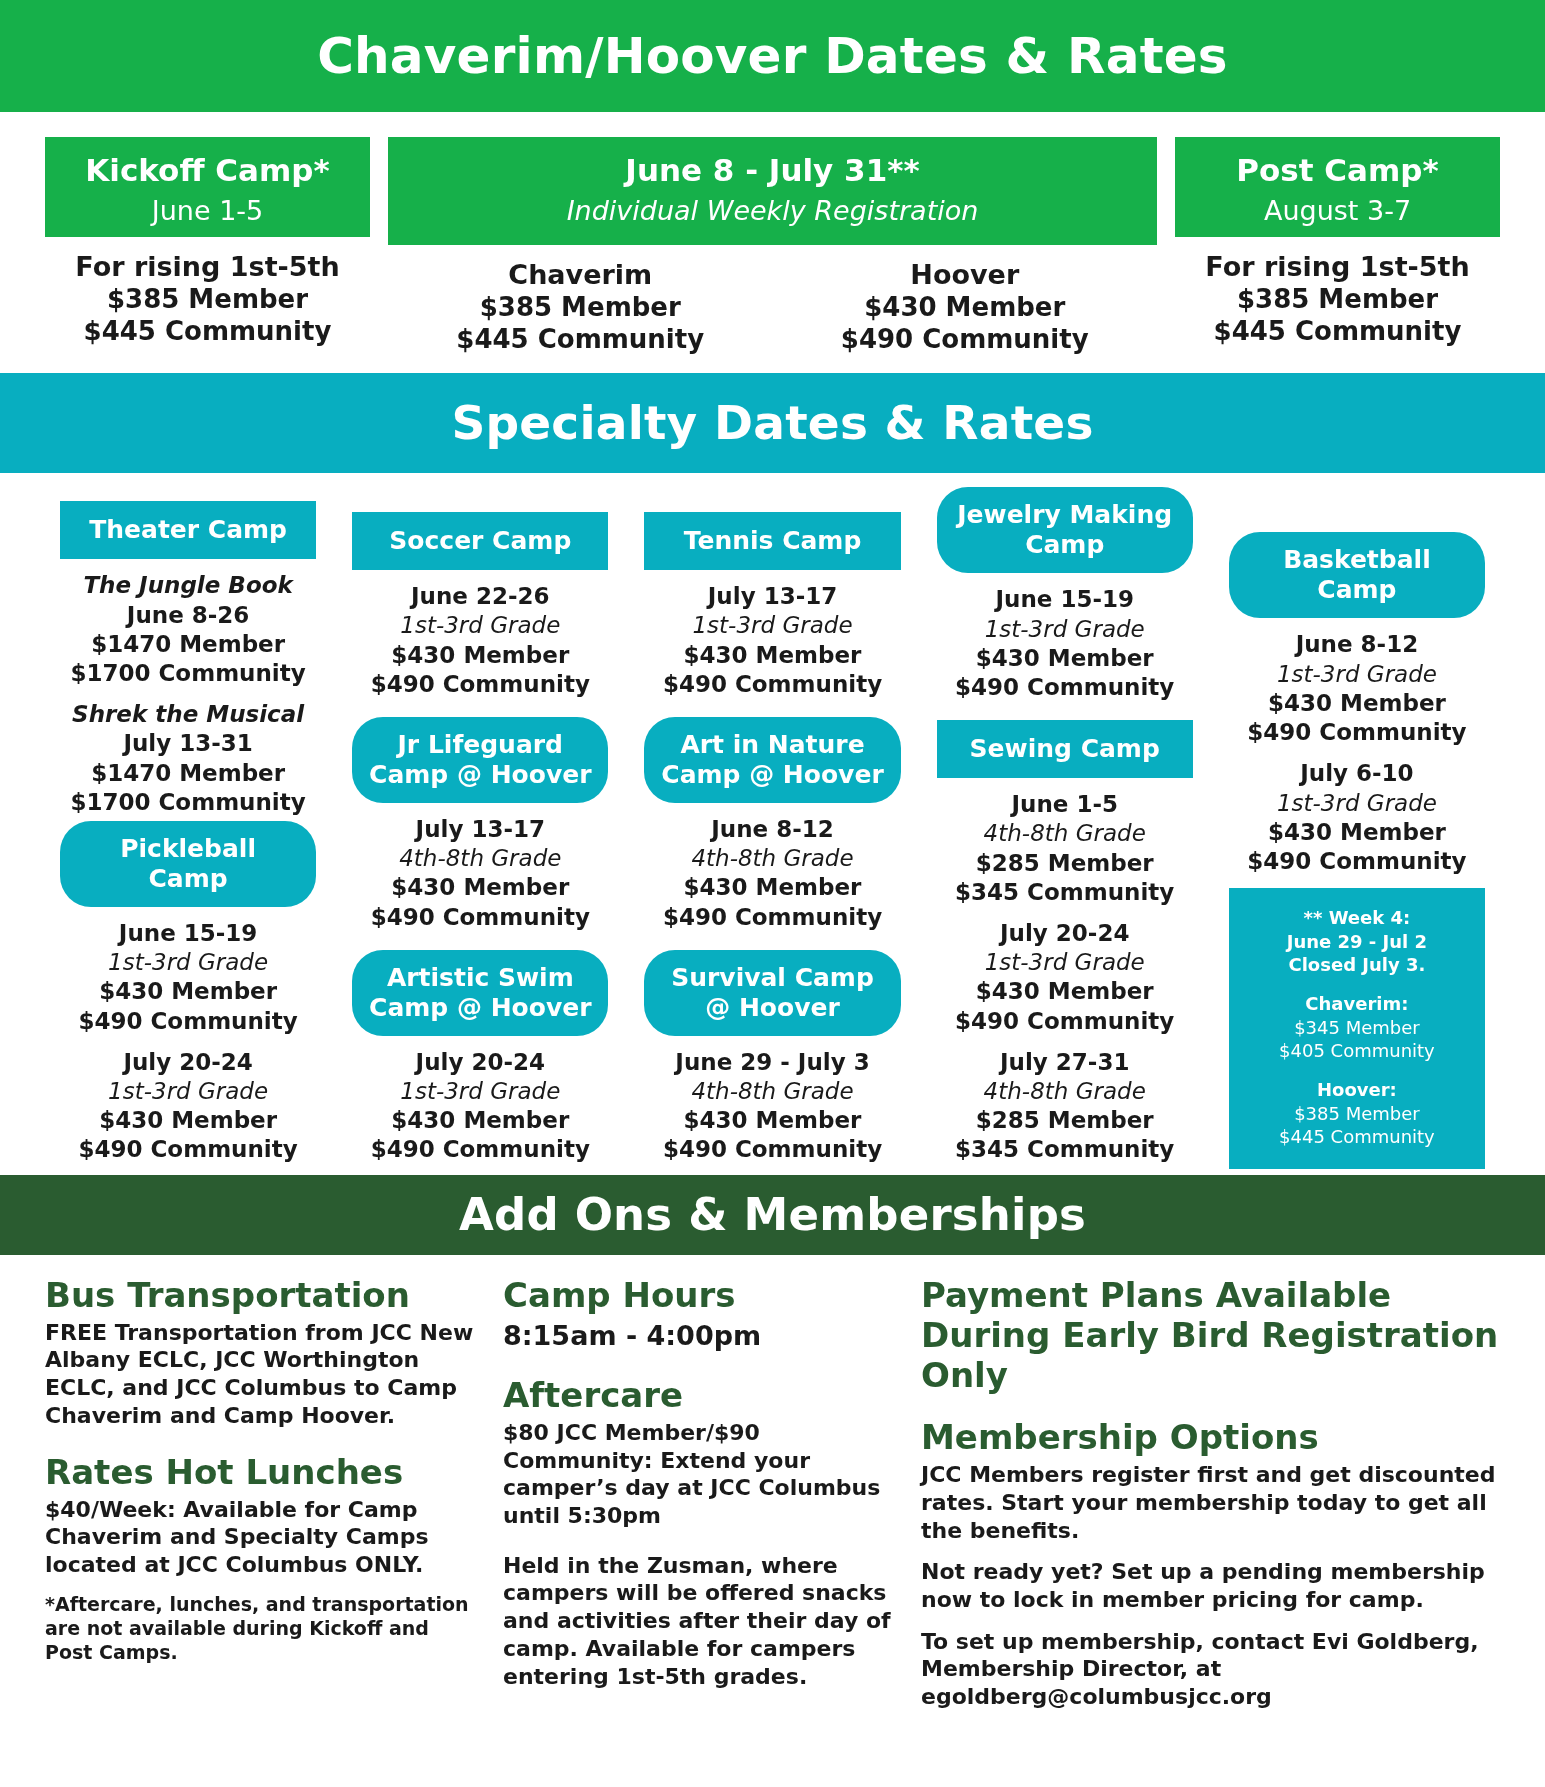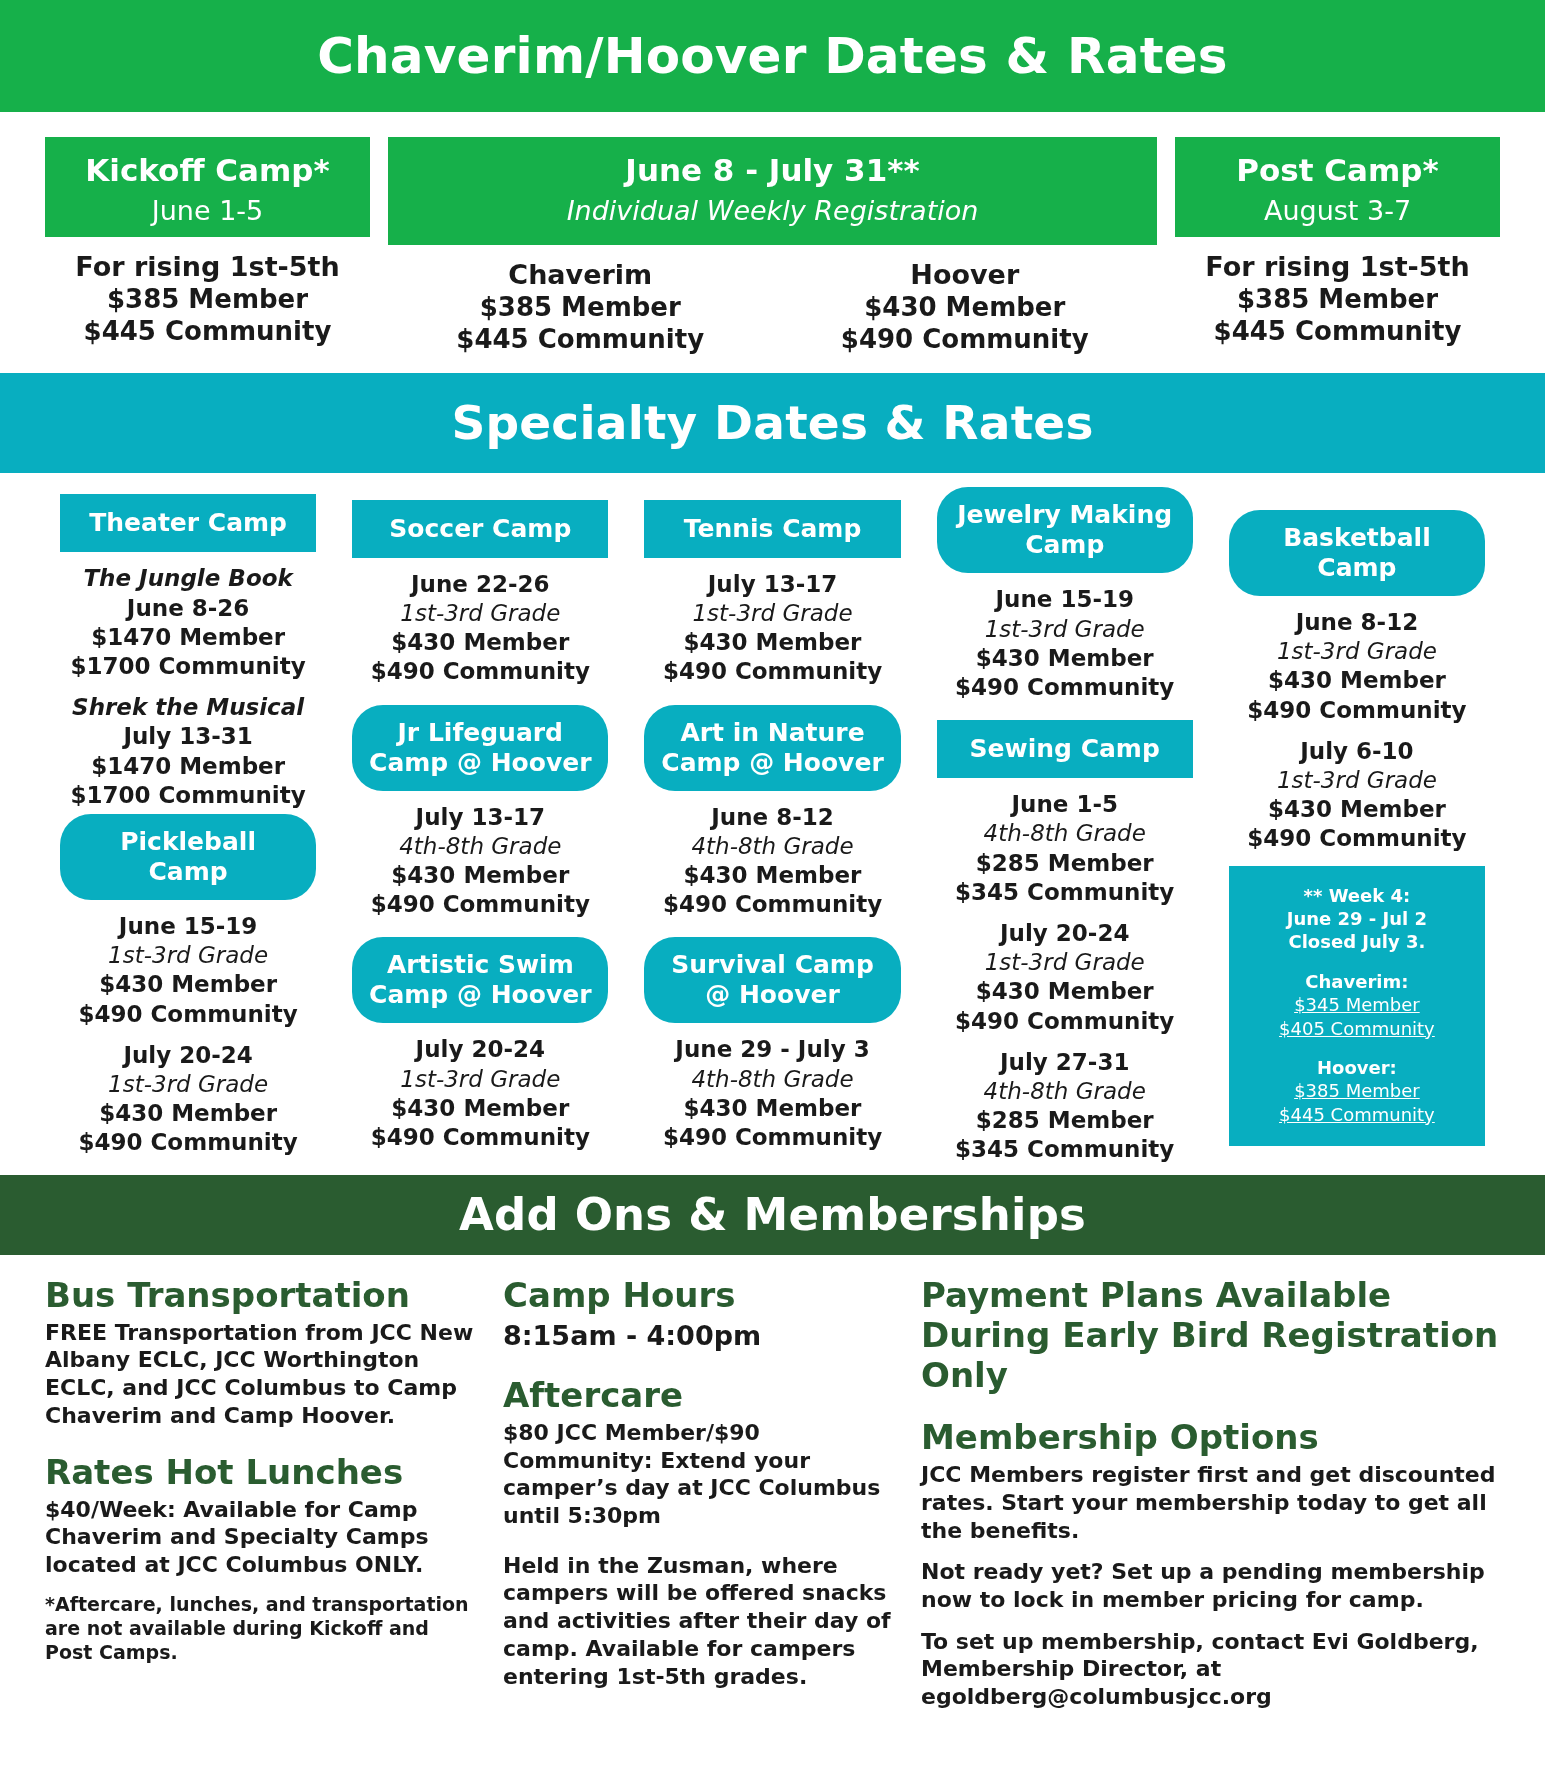--- a/index.html
+++ b/index.html
@@ -50,21 +50,21 @@
     font-weight: bold;
     line-height: 1.22;
     padding-top: 14px;
   }
   .rates .hd { font-size: 27px; }
   .mid-pair { display: flex; align-items: flex-end; }
   .mid-pair > div { flex: 1; }
 
   
   .specialty { padding: 14px 60px 6px 60px; }
-  .sp-grid { display: flex; gap: 36px; align-items: center; }
+  .sp-grid { display: flex; gap: 36px; align-items: flex-end; }
   .sp-col { flex: 1; }
 
   .camp-head {
     background: #08aec0;
     color: #ffffff;
     text-align: center;
     font-weight: bold;
     font-size: 25px;
     line-height: 1.2;
     padding: 14px 6px;
@@ -90,21 +90,21 @@
   
   .note-box {
     background: #08aec0;
     color: #ffffff;
     text-align: center;
     padding: 18px 10px 20px 10px;
     font-size: 18px;
     line-height: 1.3;
   }
   .note-box .nb { font-weight: bold; }
-  .note-box .nl { font-weight: normal; text-decoration: underline; }
+  .note-box .nl { font-weight: normal; }
   .note-box .grp { margin-top: 16px; }
 
   
   .addons { padding: 20px 40px 10px 45px; }
   .ao-grid { display: flex; gap: 28px; align-items: flex-start; }
   .ao-c1 { width: 430px; }
   .ao-c2 { width: 390px; }
   .ao-c3 { flex: 1; }
 
   .ao-h {

